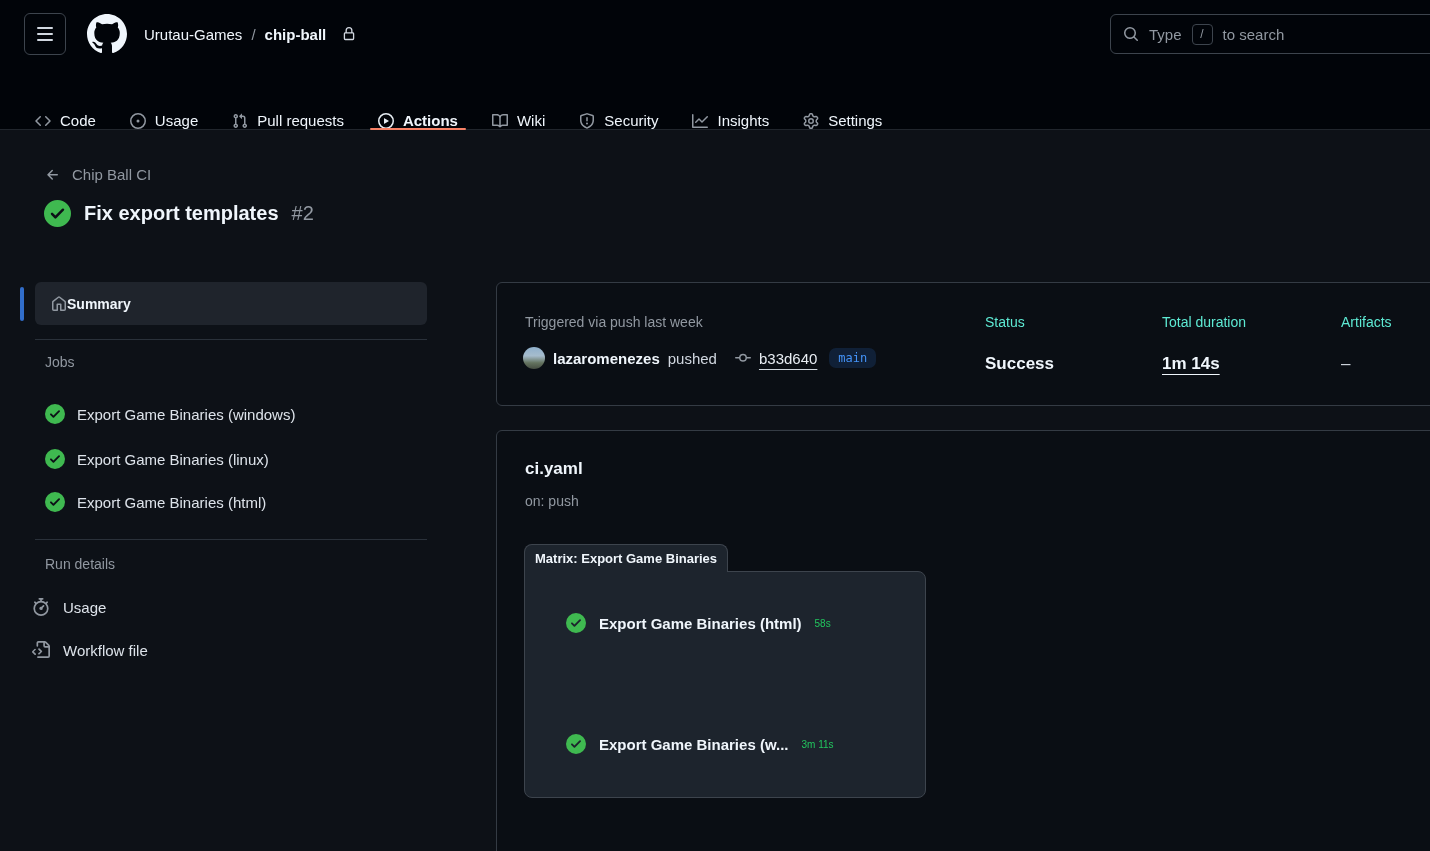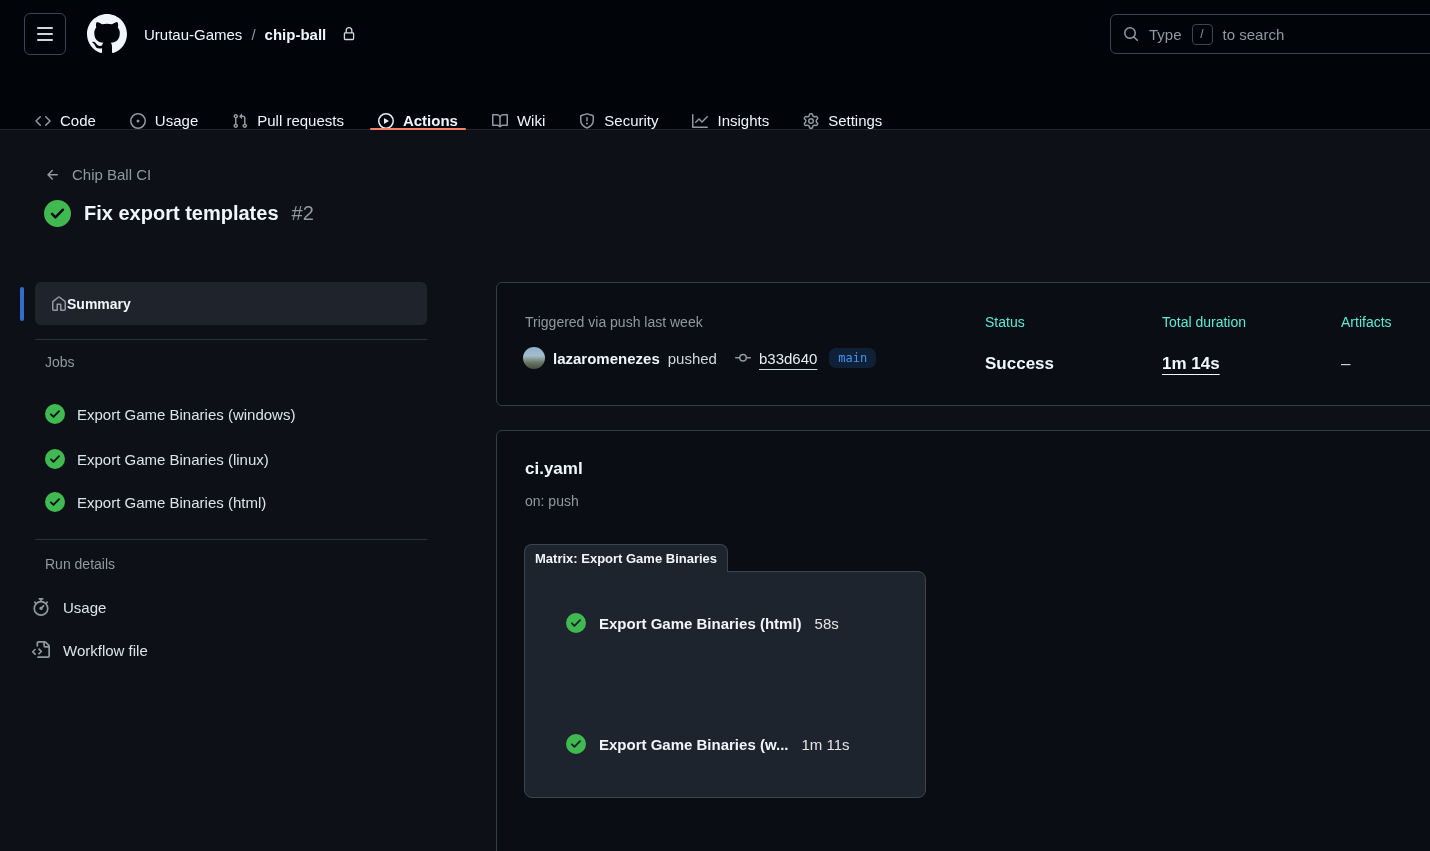--- a/index.html
+++ b/index.html
@@ -137,21 +137,21 @@
     border-radius: 8px 8px 0 0; display: flex; align-items: center; padding: 0 10px;
     cursor: pointer;
   }
   .matrix-tab .label { font-size: 13px; font-weight: 700; color: #f0f6fc; }
   .matrix-body {
     position: absolute; left: 27px; top: 140px; width: 402px; height: 227px; z-index: 1;
     background: #1d242d; border: 1px solid #3d444d; border-radius: 0 8px 8px 8px;
   }
   .mrow { position: absolute; left: 41px; display: flex; align-items: center; gap: 13px; cursor: pointer; }
   .mrow .label { font-size: 15px; font-weight: 700; color: #f0f6fc; white-space: nowrap; }
-  .mrow .duration { font-size: 15px; color: #e5e5e5; white-space: nowrap; }
+  .mrow .duration { font-size: 10px; color: #22c55e; white-space: nowrap; }
   .m1 { top: 41px; } .m2 { top: 101px; } .m3 { top: 162px; }
 
   .check-20 { width: 20px; height: 20px; flex: 0 0 auto; }
   .check-26 { width: 27px; height: 27px; flex: 0 0 auto; }
 </style>
 </head>
 <body>
 
 <header class="app-header">
   <button class="hamburger">
@@ -369,18 +369,18 @@
             <path fill="#3fb950" fill-rule="evenodd" d="M8 16A8 8 0 1 1 8 0a8 8 0 0 1 0 16Zm3.78-9.72a.751.751 0 0 0-.018-1.042.751.751 0 0 0-1.042-.018L6.75 9.19 5.28 7.72a.751.751 0 0 0-1.042.018.751.751 0 0 0-.018 1.042l2 2a.75.75 0 0 0 1.06 0Z"></path>
           </svg>
         <span class="label">Export Game Binaries (html)</span>
         <span class="duration">58s</span>
       </div>
       <div class="mrow m3">
         <svg class="check-20" viewBox="0 0 16 16">
             <path fill="#3fb950" fill-rule="evenodd" d="M8 16A8 8 0 1 1 8 0a8 8 0 0 1 0 16Zm3.78-9.72a.751.751 0 0 0-.018-1.042.751.751 0 0 0-1.042-.018L6.75 9.19 5.28 7.72a.751.751 0 0 0-1.042.018.751.751 0 0 0-.018 1.042l2 2a.75.75 0 0 0 1.06 0Z"></path>
           </svg>
         <span class="label">Export Game Binaries (w...</span>
-        <span class="duration">1m 11s</span>
+        <span class="duration">3m 11s</span>
       </div>
     </div>
   </section>
 
 </div>
 
 </body></html>

